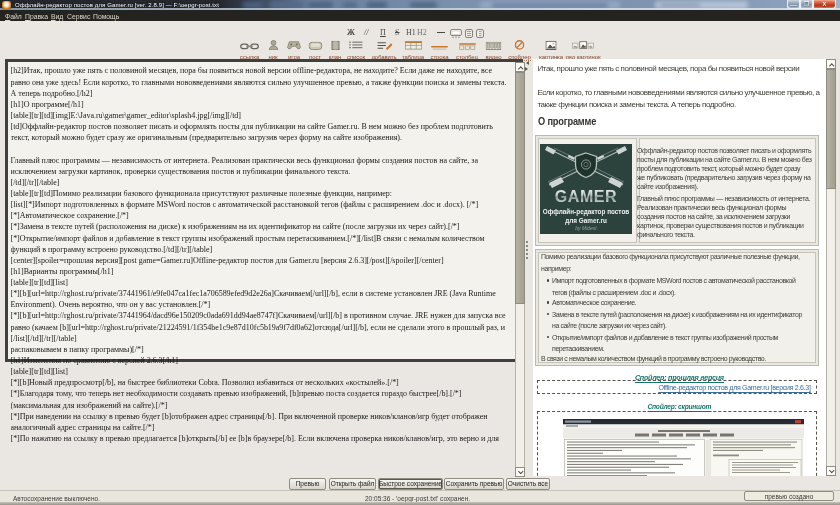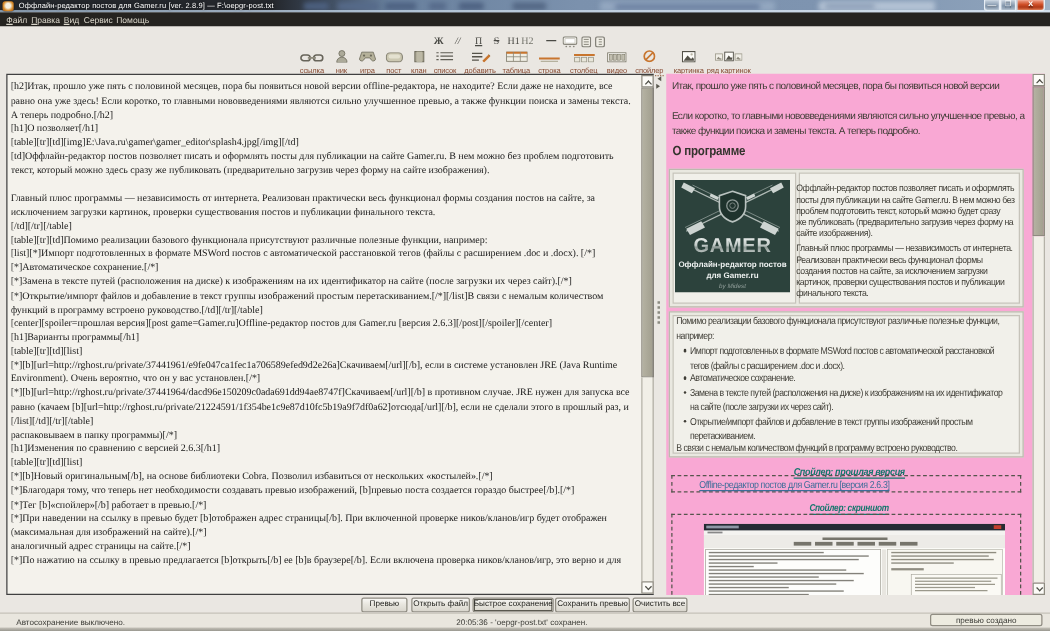--- a/index.html
+++ b/index.html
@@ -21,38 +21,38 @@
 #menubar span{position:absolute;top:3px}
 #menubar u{text-decoration-thickness:1px;text-underline-offset:1px}
 
 .t1{position:absolute;top:29px;height:8px;line-height:8px;font-size:8px;color:#4a4a45;font-family:"Liberation Serif",serif}
 
 .tbi{position:absolute;top:39px;text-align:center;line-height:7px}
 .tbi .lab{margin-top:1px;font-size:6px;letter-spacing:-0.1px;line-height:6px;color:#864a32;border-bottom:1px dotted #a07458;display:inline-block;padding-bottom:0px;white-space:nowrap}
 .tbi .ic{height:11px;display:flex;align-items:flex-end;justify-content:center}
 .tbi .ic svg{transform:scale(.92);transform-origin:center bottom}
 
-#lpane{left:5px;top:59px;width:518px;height:417px;border:1px solid #404040;background:#f4f2ec}
+#lpane{left:5px;top:59px;width:518px;height:303px;border:3px solid #404040;background:#f4f2ec}
 #ltext{position:absolute;left:2.5px;top:3.4px;width:504px;height:410px;overflow:hidden;font-family:"Liberation Serif",serif;font-size:8px;color:#191919;letter-spacing:-0.02px}
 #ltext div{height:11.15px;line-height:11.15px;white-space:pre}
 .sb{position:absolute;width:10px}
 .sbtn{position:absolute;left:0;width:10px;height:10px;background:#fcfbf7;border:1px solid #8e8b80}
 .sthumb{position:absolute;left:0;width:10px;background:linear-gradient(to right,#b5b2a2,#a29f8f);border:1px solid #8e8b80}
 .strack{position:absolute;left:0;width:10px;background:#f1efe7;border-left:1px solid #b5b2a8;border-right:1px solid #b5b2a8}
 .chev{position:absolute;left:3px;width:3.5px;height:3.5px;border:1px solid #4e4e46;border-right:none;border-bottom:none}
 .chup{top:3.5px;transform:rotate(45deg)}
 .chdn{top:1.5px;transform:rotate(225deg)}
 #lsb{left:507px;top:0;height:415px}
 
 #split{left:523px;top:59px;width:10px;height:417px}
 .dot{position:absolute;left:3px;width:2px;height:2px;background:#8a8a80}
 .oneleft{position:absolute;left:1px;top:2px;width:0;height:0;border:2px solid transparent;border-right:3px solid #5a594f}
 .oneright{position:absolute;left:2px;top:8px;width:0;height:0;border:2px solid transparent;border-left:3px solid #5a594f}
 
-#rpane{left:533px;top:59px;width:303px;height:417px;background:#f9a8d4;overflow:hidden}
+#rpane{left:533px;top:59px;width:303px;height:417px;background:#ffffff;overflow:hidden}
 #rsb{left:293px;top:0;height:417px}
 #rcontent{position:absolute;left:0;top:0;width:293px;height:417px;overflow:hidden;color:#3e3c35}
 .pl{position:absolute;left:4.5px;white-space:pre;font-size:8px;letter-spacing:-0.45px}
 #phead{position:absolute;left:4.5px;top:56px;font-size:10.5px;font-weight:bold;letter-spacing:-0.2px;color:#35342e;transform:scaleX(.88);transform-origin:left top}
 .tbl{position:absolute;left:2px;width:284px;border:1px solid #bcb9ae;background:#e9e8e0;padding:2px;display:flex;gap:2px}
 .cell{border:1px solid #c6c3ba;background:#f1f0ea}
 .cl2{position:absolute;white-space:pre;font-size:7.5px;letter-spacing:-0.35px;transform:scaleX(0.93);transform-origin:left top}
 .bdot{position:absolute;width:2.5px;height:2.5px;border-radius:50%;background:#3e3c35}
 .spoil{position:absolute;width:100%;text-align:center;font-size:8px;line-height:9px;font-weight:bold;font-style:italic;color:#13766c;letter-spacing:-0.3px}
 .spoil span{vertical-align:top}
@@ -222,24 +222,24 @@
         <rect x="17.5" y="2.5" width="6" height="5.5" fill="#f0eee6" stroke="#9a9788" stroke-width=".7"></rect>
         <path d="M18.5 7 20 5l1.5 1.5.5-.5v1.5z" fill="#8a877a"></path>
       </svg>
     </div><div class="lab">ряд картинок</div></div>
 
 <div id="lpane" class="ab">
 <div id="ltext">
       <div>[h2]Итак, прошло уже пять с половиной месяцев, пора бы появиться новой версии offline-редактора, не находите? Если даже не находите, все</div>
 <div>равно она уже здесь! Если коротко, то главными нововведениями являются сильно улучшенное превью, а также функции поиска и замены текста.</div>
 <div>А теперь подробно.[/h2]</div>
-<div>[h1]О позволяет[/h1]</div>
+<div>[h1]О программе[/h1]</div>
 <div>[table][tr][td][img]E:\Java.ru\gamer\gamer_editor\splash4.jpg[/img][/td]</div>
 <div>[td]Оффлайн-редактор постов позволяет писать и оформлять посты для публикации на сайте Gamer.ru. В нем можно без проблем подготовить</div>
-<div>текст, который можно здесь сразу же публиковать (предварительно загрузив через форму на сайте изображения).</div>
+<div>текст, который можно будет сразу же оригинальным (предварительно загрузив через форму на сайте изображения).</div>
 <div> </div>
 <div>Главный плюс программы — независимость от интернета. Реализован практически весь функционал формы создания постов на сайте, за</div>
 <div>исключением загрузки картинок, проверки существования постов и публикации финального текста.</div>
 <div>[/td][/tr][/table]</div>
 <div>[table][tr][td]Помимо реализации базового функционала присутствуют различные полезные функции, например:</div>
 <div>[list][*]Импорт подготовленных в формате MSWord постов с автоматической расстановкой тегов (файлы с расширением .doc и .docx). [/*]</div>
 <div>[*]Автоматическое сохранение.[/*]</div>
 <div>[*]Замена в тексте путей (расположения на диске) к изображениям на их идентификатор на сайте (после загрузки их через сайт).[/*]</div>
 <div>[*]Открытие/импорт файлов и добавление в текст группы изображений простым перетаскиванием.[/*][/list]В связи с немалым количеством</div>
 <div>функций в программу встроено руководство.[/td][/tr][/table]</div>
@@ -247,25 +247,24 @@
 <div>[h1]Варианты программы[/h1]</div>
 <div>[table][tr][td][list]</div>
 <div>[*][b][url=http://rghost.ru/private/37441961/e9fe047ca1fec1a706589efed9d2e26a]Скачиваем[/url][/b], если в системе установлен JRE (Java Runtime</div>
 <div>Environment). Очень вероятно, что он у вас установлен.[/*]</div>
 <div>[*][b][url=http://rghost.ru/private/37441964/dacd96e150209c0ada691dd94ae8747f]Скачиваем[/url][/b] в противном случае. JRE нужен для запуска все</div>
 <div>равно (качаем [b][url=http://rghost.ru/private/21224591/1f354be1c9e87d10fc5b19a9f7df0a62]отсюда[/url][/b], если не сделали этого в прошлый раз, и</div>
 <div>[/list][/td][/tr][/table]</div>
 <div>распаковываем в папку программы)[/*]</div>
 <div>[h1]Изменения по сравнению с версией 2.6.3[/h1]</div>
 <div>[table][tr][td][list]</div>
-<div>[*][b]Новый оригинальным[/b], на основе библиотеки Cobra. Позволил избавиться от нескольких «костылей».[/*]</div>
+<div>[*][b]Новый предпросмотр[/b], на быстрее библиотеки Cobra. Позволил избавиться от нескольких «костылей».[/*]</div>
 <div>[*]Благодаря тому, что теперь нет необходимости создавать превью изображений, [b]превью поста создается гораздо быстрее[/b].[/*]</div>
-<div>[*]Тег [b]«спойлер»[/b] работает в превью.[/*]</div>
+<div>(максимальная для изображений на сайте).[/*]</div>
 <div>[*]При наведении на ссылку в превью будет [b]отображен адрес страницы[/b]. При включенной проверке ников/кланов/игр будет отображен</div>
-<div>(максимальная для изображений на сайте).[/*]</div>
 <div>аналогичный адрес страницы на сайте.[/*]</div>
 <div>[*]По нажатию на ссылку в превью предлагается [b]открыть[/b] ее [b]в браузере[/b]. Если включена проверка ников/кланов/игр, это верно и для</div>
 </div>
 <div id="lsb" class="sb">
   <div class="sbtn" style="top:0">
         <i class="chev chup"></i>
       </div>
   <div class="sthumb" style="top:10px;height:232px"></div>
   <div class="strack" style="top:242px;height:163px"></div>
   <div class="sbtn" style="top:405px">
@@ -346,21 +345,21 @@
     <div class="pl t2" style="left:19px;top:239.2px">Автоматическое сохранение.</div>
     <div class="bdot" style="left:13.5px;top:253.6px"></div>
     <div class="pl t2" style="left:19px;top:250.6px">Замена в тексте путей (расположения на диске) к изображениям на их идентификатор</div>
     <div class="pl t2" style="left:19px;top:262.4px">на сайте (после загрузки их через сайт).</div>
     <div class="bdot" style="left:13.5px;top:276.5px"></div>
     <div class="pl t2" style="left:19px;top:273.5px">Открытие/импорт файлов и добавление в текст группы изображений простым</div>
     <div class="pl t2" style="left:19px;top:284.9px">перетаскиванием.</div>
     <div class="pl t2" style="left:8px;top:294.8px">В связи с немалым количеством функций в программу встроено руководство.</div>
     <div class="spoil" style="top:314px"><span style="display:inline-block;transform:scaleX(0.9);transform-origin:center top">Спойлер: прошлая версия</span></div>
     <div class="dash" style="top:321px;height:14px"></div>
-    <div class="ab" style="left:16px;top:324.5px;width:288px;text-align:left;line-height:8px;font-size:8px"><span class="link">Offline-редактор постов для Gamer.ru [версия 2.6.3]</span></div>
+    <div class="ab" style="left:0;top:324.5px;width:288px;text-align:right;line-height:8px;font-size:8px"><span class="link">Offline-редактор постов для Gamer.ru [версия 2.6.3]</span></div>
     <div class="spoil" style="top:343px"><span style="display:inline-block;transform:scaleX(0.83);transform-origin:center top">Спойлер: скриншот</span></div>
     <div class="dash" style="top:352px;height:70px"></div>
     <svg class="ab" style="left:30.3px;top:359.6px" width="241" height="58" viewBox="0 0 241 58">
       <rect width="241" height="58" fill="#fdfdfa"></rect>
       <rect width="241" height="5.5" fill="#262a33"></rect>
       <rect x="2" y="1.5" width="26" height="2.2" fill="#9aa3b2" opacity=".9"></rect>
       <rect x="232" y="1.2" width="6" height="3" fill="#c5402e"></rect>
       <rect y="5.5" width="241" height="3.5" fill="#f4f3f0"></rect>
       <rect x="3" y="6.3" width="12" height="1.4" fill="#888"></rect>
       <rect y="9" width="241" height="10.5" fill="#edebe7"></rect>

